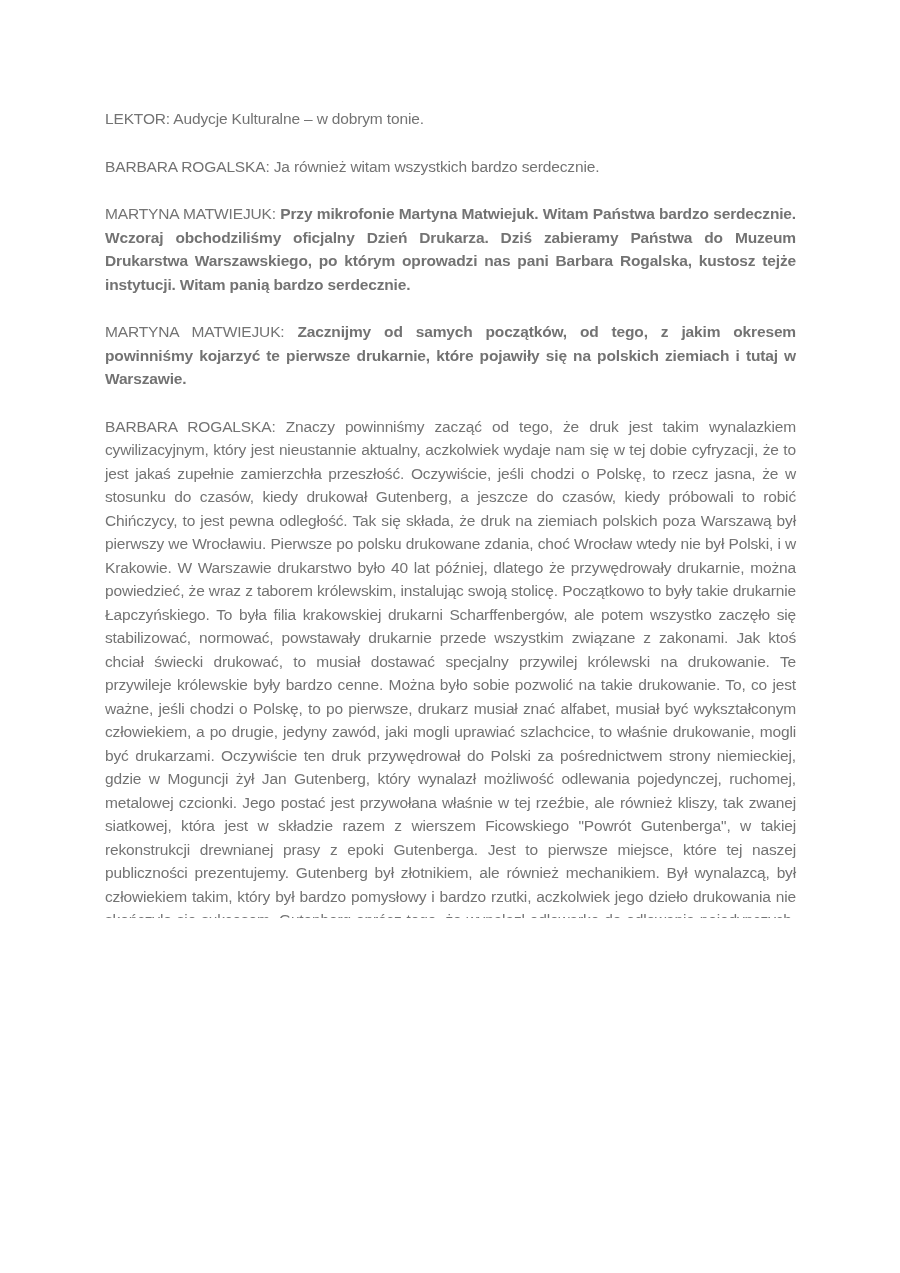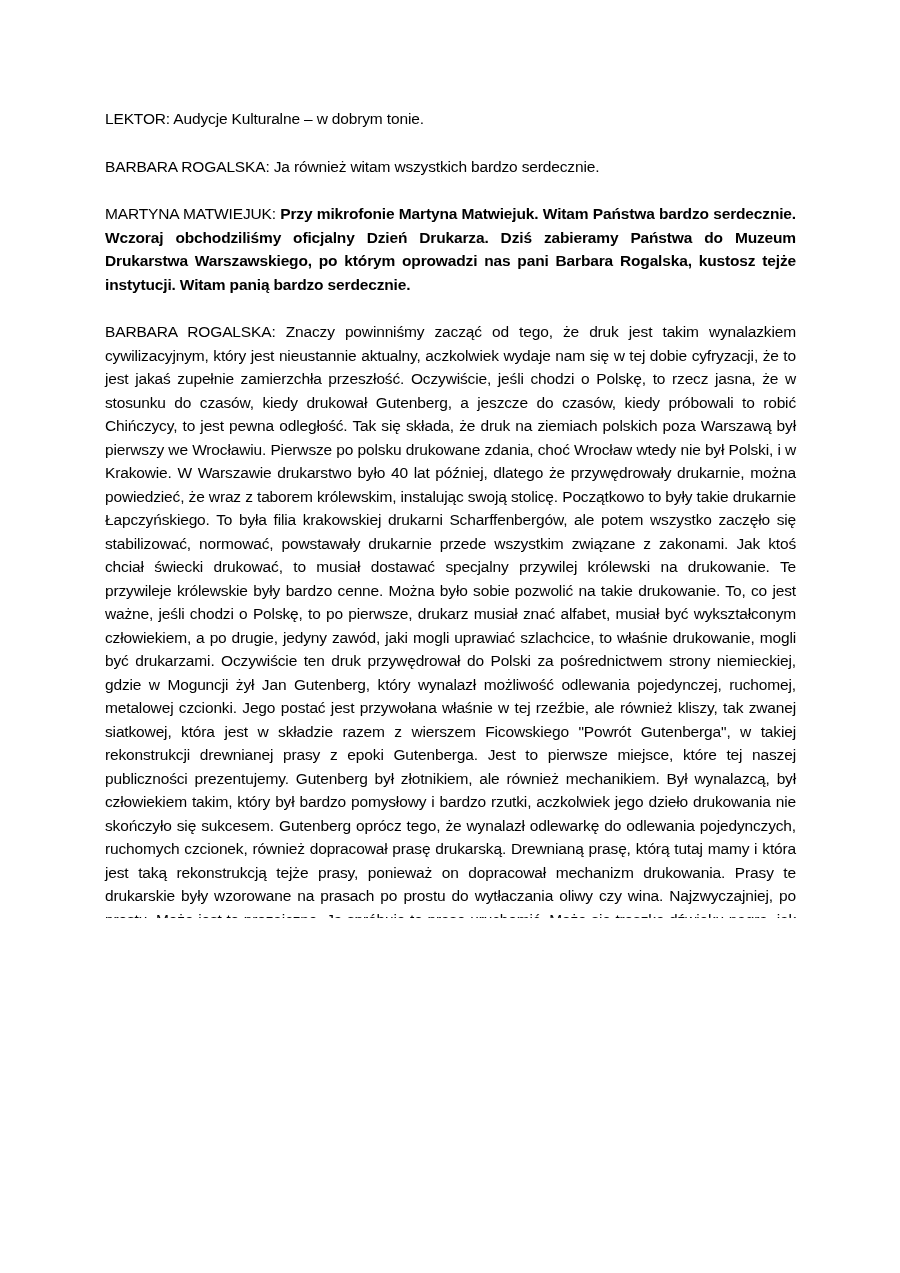--- a/index.html
+++ b/index.html
@@ -11,21 +11,21 @@
     position: relative;
     box-sizing: border-box;
     width: 900px;
     height: 918px;
     background: #ffffff;
     padding: 107px 104px 0 105px;
     font-family: "Liberation Sans", sans-serif;
     font-size: 15.5px;
     line-height: 23.5px;
     letter-spacing: -0.15px;
-    color: #000000;
+    color: #737373;
     text-align: justify;
     overflow: hidden;
   }
   .para {
     margin: 0 0 24px 0;
   }
   .para:last-child {
     margin-bottom: 16px;
   }
   .speaker {
@@ -48,19 +48,23 @@
   <p class="para">
     <span class="speaker">BARBARA ROGALSKA:</span> 
     <span class="speech">Ja również witam wszystkich bardzo serdecznie.</span>
   </p>
 
   <p class="para emphasis">
     <span class="speaker">MARTYNA MATWIEJUK:</span> 
     <span class="speech">Przy mikrofonie Martyna Matwiejuk. Witam Państwa bardzo serdecznie. Wczoraj obchodziliśmy oficjalny Dzień Drukarza. Dziś zabieramy Państwa do Muzeum Drukarstwa Warszawskiego, po którym oprowadzi nas pani Barbara Rogalska, kustosz tejże instytucji. Witam panią bardzo serdecznie.</span>
   </p>
 
+  <p class="para emphasis">
+    <span class="speaker">MARTYNA MATWIEJUK:</span> 
+    <span class="speech">Zacznijmy od samych początków, od tego, z jakim okresem powinniśmy kojarzyć te pierwsze drukarnie, które pojawiły się na polskich ziemiach i tutaj w Warszawie.</span>
+  </p>
 
   <p class="para">
     <span class="speaker">BARBARA ROGALSKA:</span> 
     <span class="speech">Znaczy powinniśmy zacząć od tego, że druk jest takim wynalazkiem cywilizacyjnym, który jest nieustannie aktualny, aczkolwiek wydaje nam się w tej dobie cyfryzacji, że to jest jakaś zupełnie zamierzchła przeszłość. Oczywiście, jeśli chodzi o Polskę, to rzecz jasna, że w stosunku do czasów, kiedy drukował Gutenberg, a jeszcze do czasów, kiedy próbowali to robić Chińczycy, to jest pewna odległość. Tak się składa, że druk na ziemiach polskich poza Warszawą był pierwszy we Wrocławiu. Pierwsze po polsku drukowane zdania, choć Wrocław wtedy nie był Polski, i w Krakowie. W Warszawie drukarstwo było 40 lat później, dlatego że przywędrowały drukarnie, można powiedzieć, że wraz z taborem królewskim, instalując swoją stolicę. Początkowo to były takie drukarnie Łapczyńskiego. To była filia krakowskiej drukarni Scharffenbergów, ale potem wszystko zaczęło się stabilizować, normować, powstawały drukarnie przede wszystkim związane z zakonami. Jak ktoś chciał świecki drukować, to musiał dostawać specjalny przywilej królewski na drukowanie. Te przywileje królewskie były bardzo cenne. Można było sobie pozwolić na takie drukowanie. To, co jest ważne, jeśli chodzi o Polskę, to po pierwsze, drukarz musiał znać alfabet, musiał być wykształconym człowiekiem, a po drugie, jedyny zawód, jaki mogli uprawiać szlachcice, to właśnie drukowanie, mogli być drukarzami. Oczywiście ten druk przywędrował do Polski za pośrednictwem strony niemieckiej, gdzie w Moguncji żył Jan Gutenberg, który wynalazł możliwość odlewania pojedynczej, ruchomej, metalowej czcionki. Jego postać jest przywołana właśnie w tej rzeźbie, ale również kliszy, tak zwanej siatkowej, która jest w składzie razem z wierszem Ficowskiego "Powrót Gutenberga", w takiej rekonstrukcji drewnianej prasy z epoki Gutenberga. Jest to pierwsze miejsce, które tej naszej publiczności prezentujemy. Gutenberg był złotnikiem, ale również mechanikiem. Był wynalazcą, był człowiekiem takim, który był bardzo pomysłowy i bardzo rzutki, aczkolwiek jego dzieło drukowania nie skończyło się sukcesem. Gutenberg oprócz tego, że wynalazł odlewarkę do odlewania pojedynczych, ruchomych czcionek, również dopracował prasę drukarską. Drewnianą prasę, którą tutaj mamy i która jest taką rekonstrukcją tejże prasy, ponieważ on dopracował mechanizm drukowania. Prasy te drukarskie były wzorowane na prasach po prostu do wytłaczania oliwy czy wina. Najzwyczajniej, po prostu. Może jest to prozaiczne. Ja spróbuję tę prasę uruchomić. Może się troszkę dźwięku nagra, jak to wygląda. Na skład, który był włożony na stół prasy drukarskiej, w tym wypadku, jak mówiłam, mamy kliszę siatkową Jana Gutenberga i tekst Ficowskiego "Powrót Gutenberga". Farby nalewano wtedy takimi specjalnymi stemplami, które były robione z włosia końskiego, obciąganego skórą psią. Skórą psią, bo pies oddycha przez pysk, nie przepuszcza farby do środka. Nabierano farbę na miejscu, gdzie ona była, rozcierano i potem</span>
   </p>
 
 </div>
 
 </body></html>

